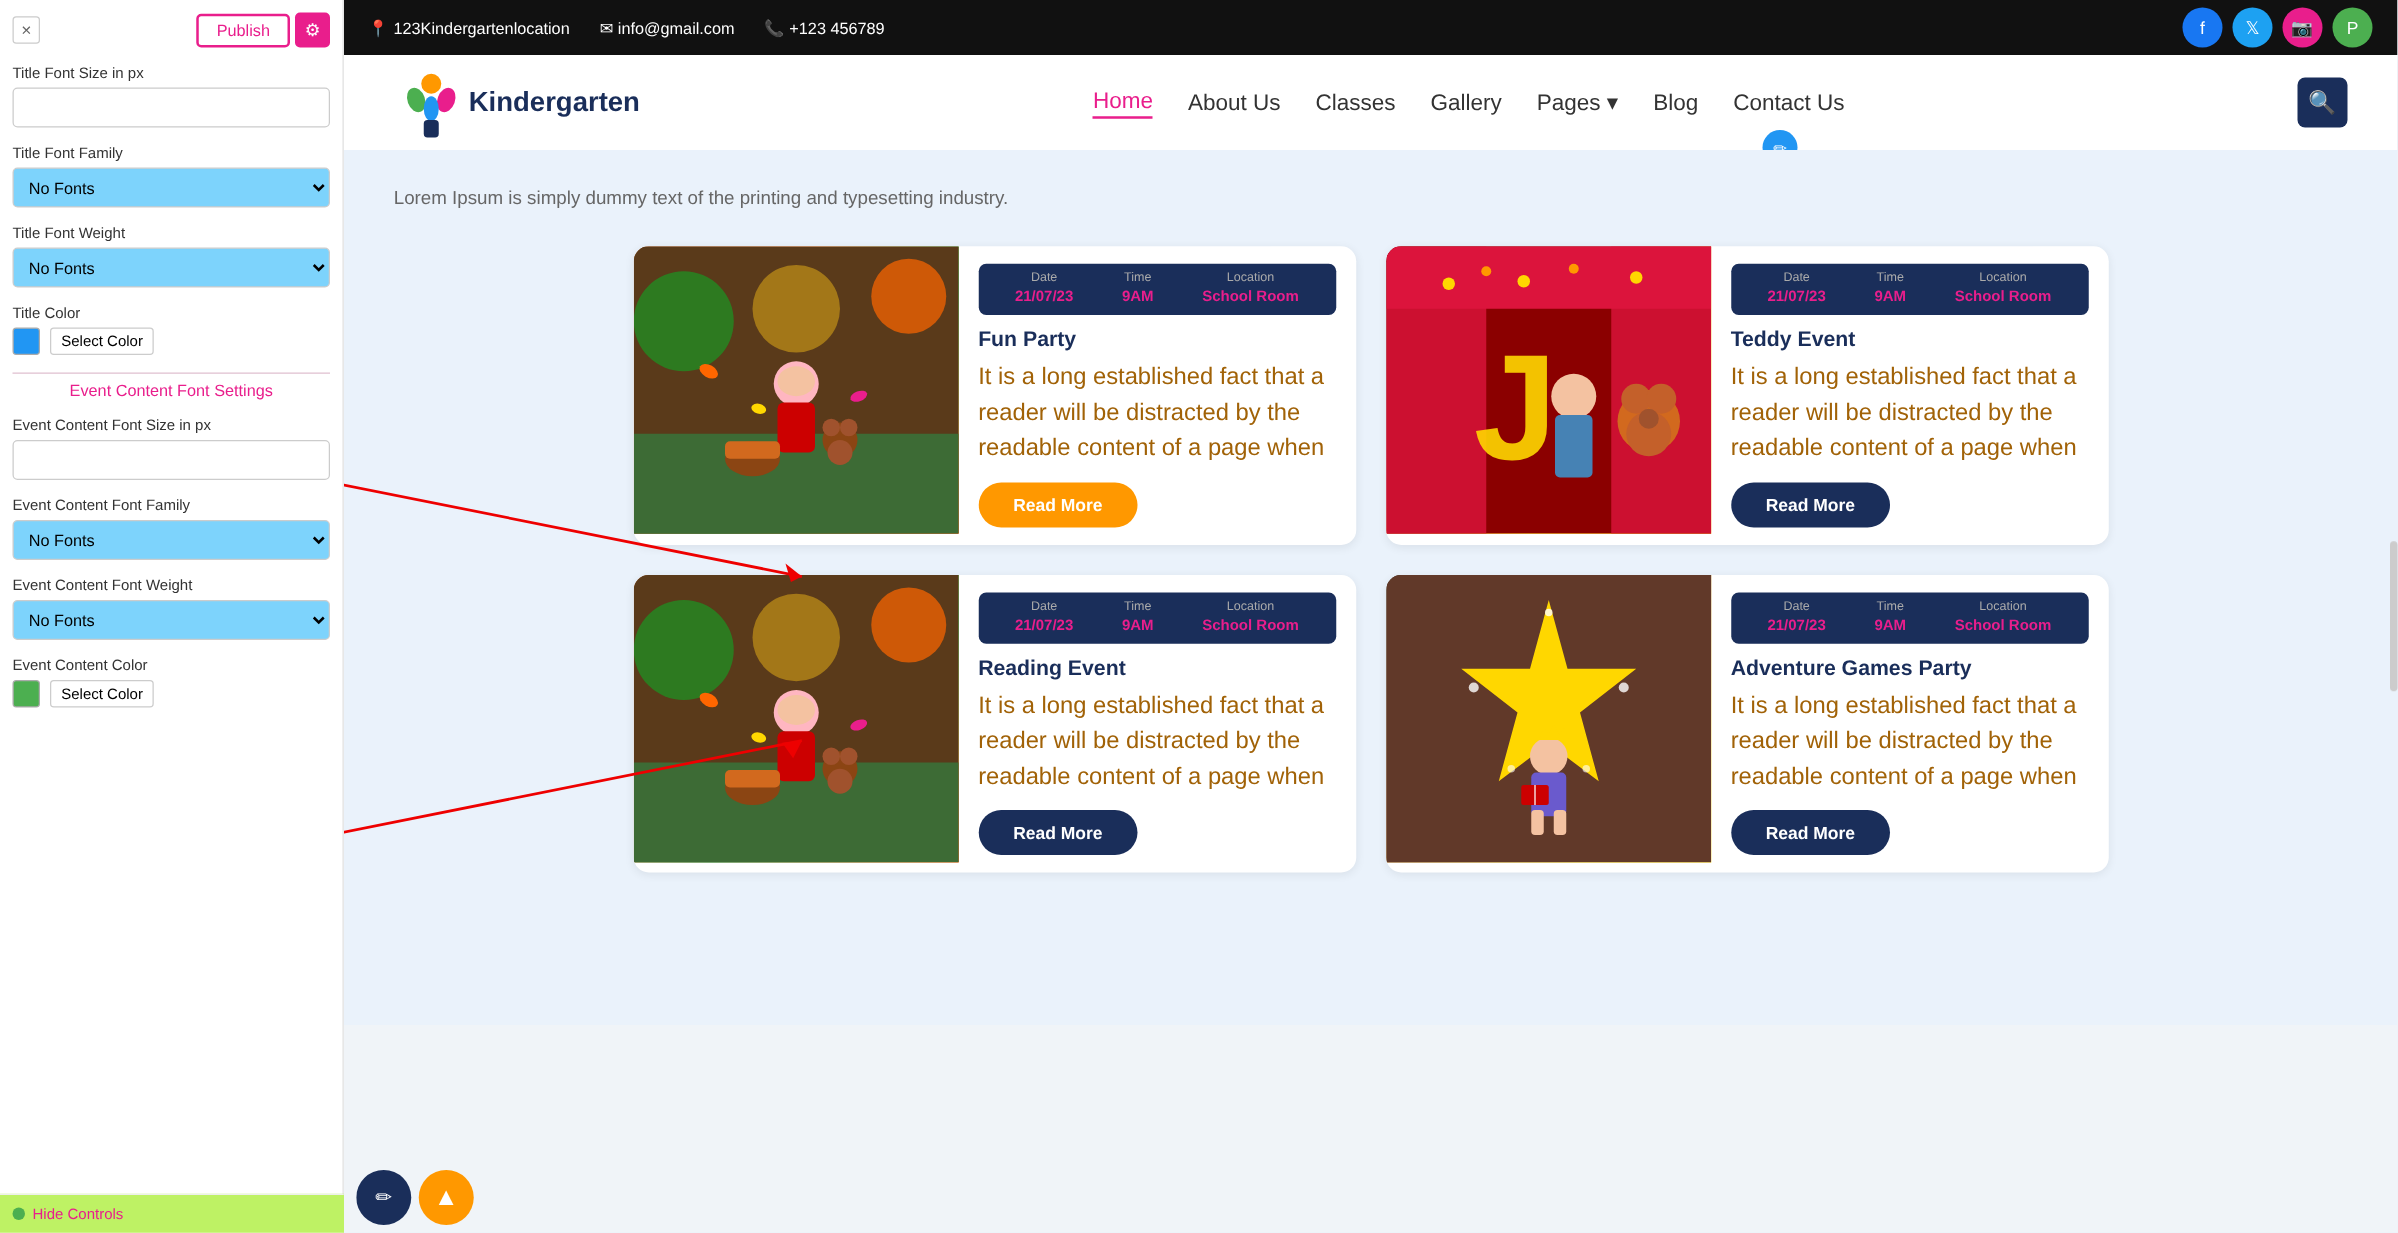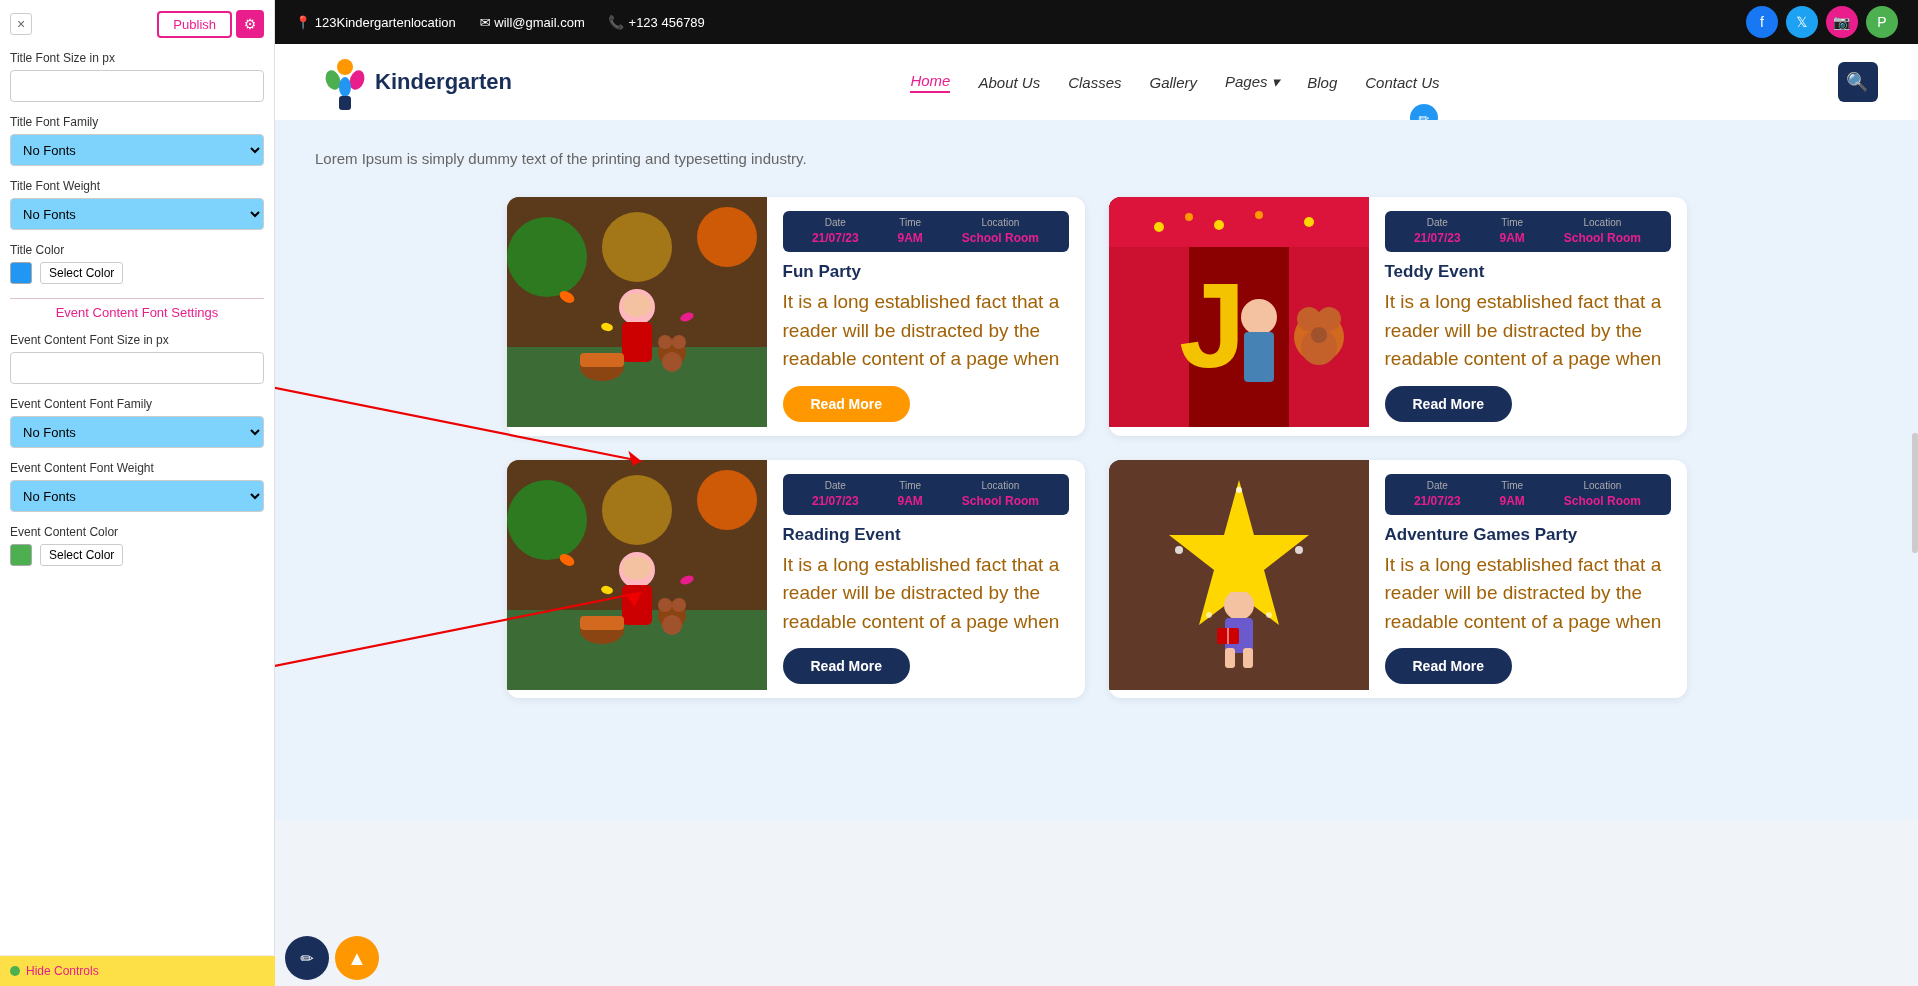--- a/index.html
+++ b/index.html
@@ -101,21 +101,21 @@
     .section-title {
       text-align: center;
       font-size: 13px;
       color: #e91e8c;
       margin-bottom: 8px;
     }
     .hide-controls-bar {
       position: fixed;
       bottom: 0; left: 0;
       width: 275px;
-      background: #fde047;
+      background: #bef264;
       border-top: 1px solid #eee;
       padding: 8px 10px;
       display: flex; align-items: center; gap: 6px;
       font-size: 12px; color: #e91e8c;
       cursor: pointer;
       z-index: 1001;
     }
     .dot-green { width: 10px; height: 10px; border-radius: 50%; background: #4caf50; }
     .bottom-icons {
       position: fixed;
@@ -168,21 +168,21 @@
       padding: 8px 40px;
       box-shadow: 0 1px 4px rgba(0,0,0,0.08);
       position: relative;
     }
     .logo-area { display: flex; align-items: center; gap: 0; }
     .logo-text { font-size: 22px; font-weight: bold; color: #1a2e5a; }
     .logo-icon {
       width: 60px; height: 60px;
     }
     .nav-links { display: flex; align-items: center; gap: 28px; }
-    .nav-link { font-size: 15px; color: #333; text-decoration: none; cursor: pointer; font-style: italic; }
+    .nav-link { font-size: 18px; color: #333; text-decoration: none; cursor: pointer; }
     .nav-link.active { color: #e91e8c; border-bottom: 2px solid #e91e8c; padding-bottom: 2px; }
     .nav-search {
       width: 40px; height: 40px;
       background: #1a2e5a;
       border-radius: 6px;
       display: flex; align-items: center; justify-content: center;
       color: #fff; font-size: 18px; cursor: pointer;
     }
     .edit-badge {
       width: 28px; height: 28px;
@@ -390,21 +390,21 @@
 <div class="bottom-icons">
   <div class="bottom-fab fab-blue" style="font-size:16px;">✏</div>
   <div class="bottom-fab fab-orange" style="font-size:20px;">▲</div>
 </div>
 
 <div class="main-content">
 
   <div class="top-bar">
     <div class="top-bar-left">
       <span>📍 123Kindergartenlocation</span>
-      <span>✉ will@gmail.com</span>
+      <span>✉ info@gmail.com</span>
       <span>📞 +123 456789</span>
     </div>
     <div class="top-bar-right">
       <div class="social-icon si-fb">f</div>
       <div class="social-icon si-tw">𝕏</div>
       <div class="social-icon si-ig">📷</div>
       <div class="social-icon si-pt">P</div>
     </div>
   </div>
 

